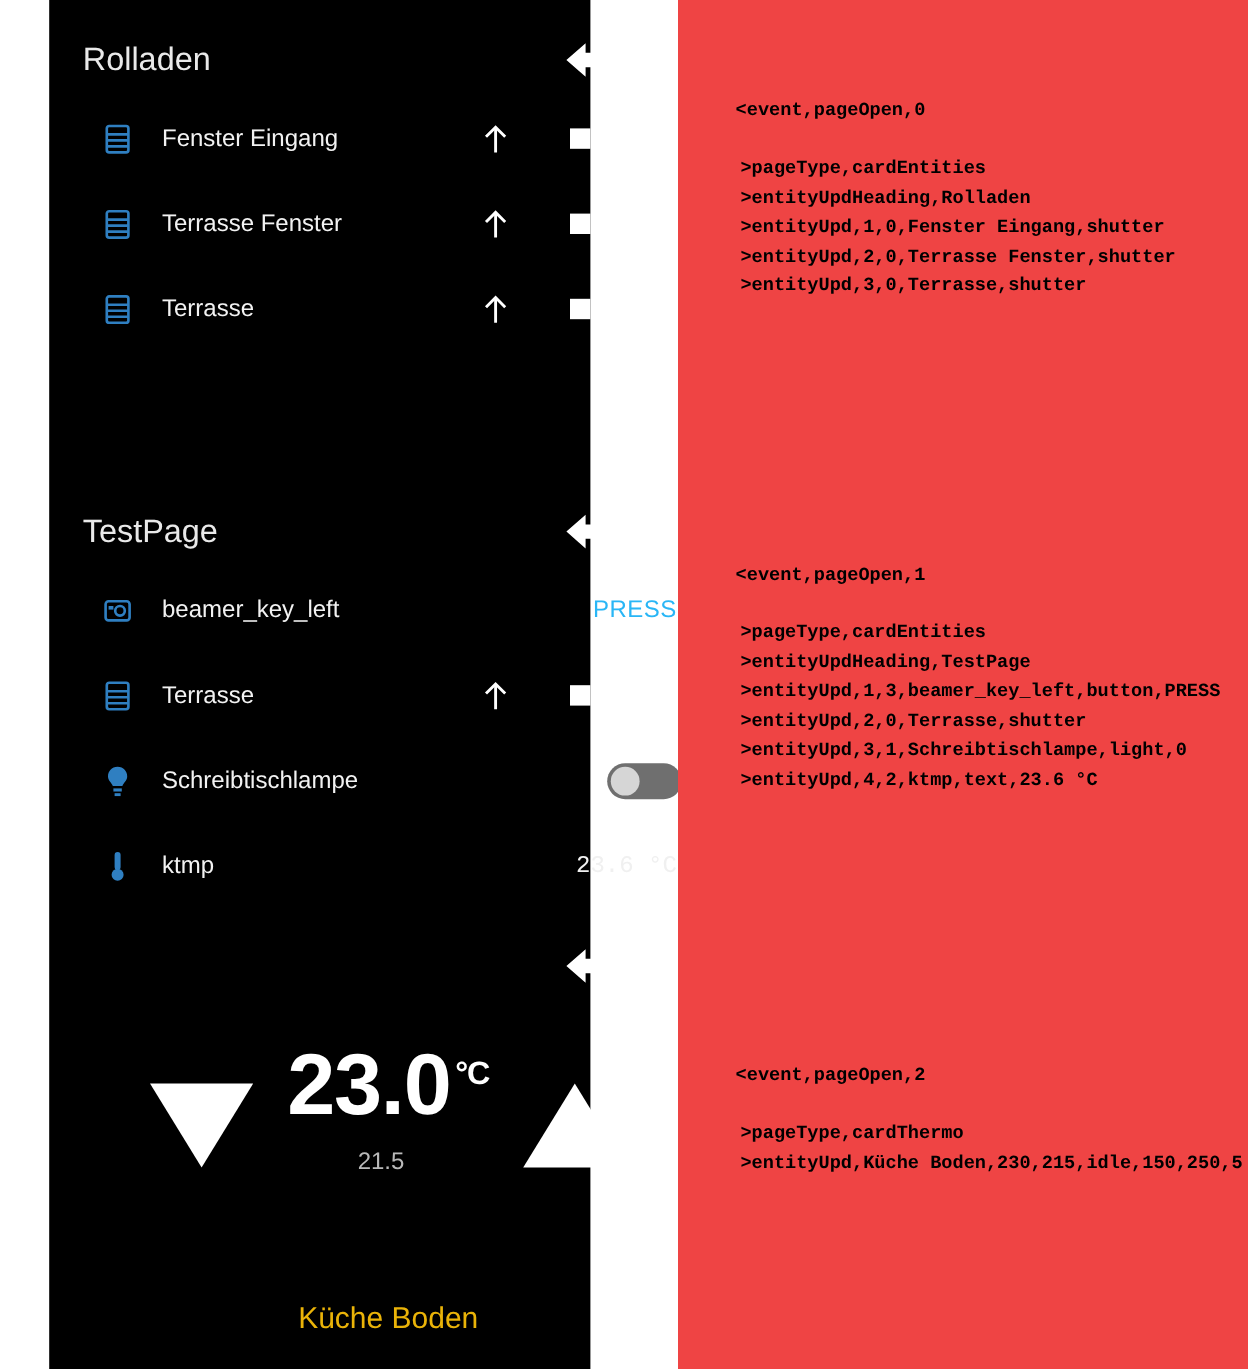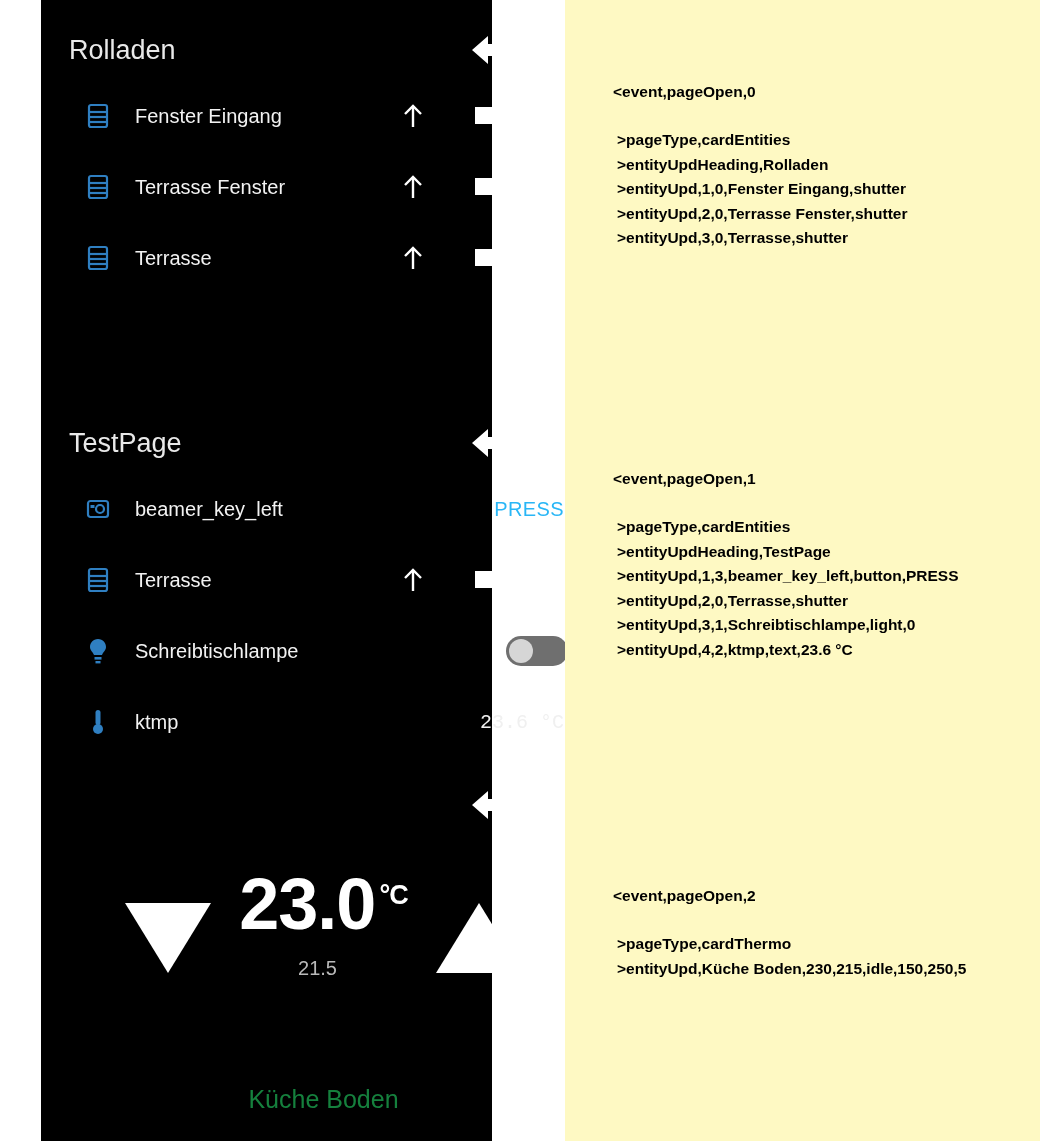--- a/index.html
+++ b/index.html
@@ -23,22 +23,23 @@
     background: #000000;
     color: #ffffff;
     margin-left: 41px;
   }
   .doc {
     position: absolute;
     left: 565px;
     top: 0;
     width: 475px;
     height: 1141px;
-    background: #fef9c3;
+    background: #ef4444;
     color: #000000;
+    font-family: Liberation Mono, monospace;
   }
 
   
   .card {
     position: absolute;
     left: 0;
     width: 565px;
   }
   .card-header {
     position: relative;
@@ -219,21 +220,21 @@
     border-left: 43px solid transparent;
     border-right: 43px solid transparent;
     border-bottom: 70px solid #ffffff;
   }
   .thermo-name {
     position: absolute;
     left: 0;
     right: 0;
     text-align: center;
     font-size: 25px;
-    color: #15803d;
+    color: #eab308;
   }
 
   
   .log-block {
     position: absolute;
     left: 48px;
     font-size: 15.5px;
     font-weight: bold;
     color: #000000;
     line-height: 24.5px;

